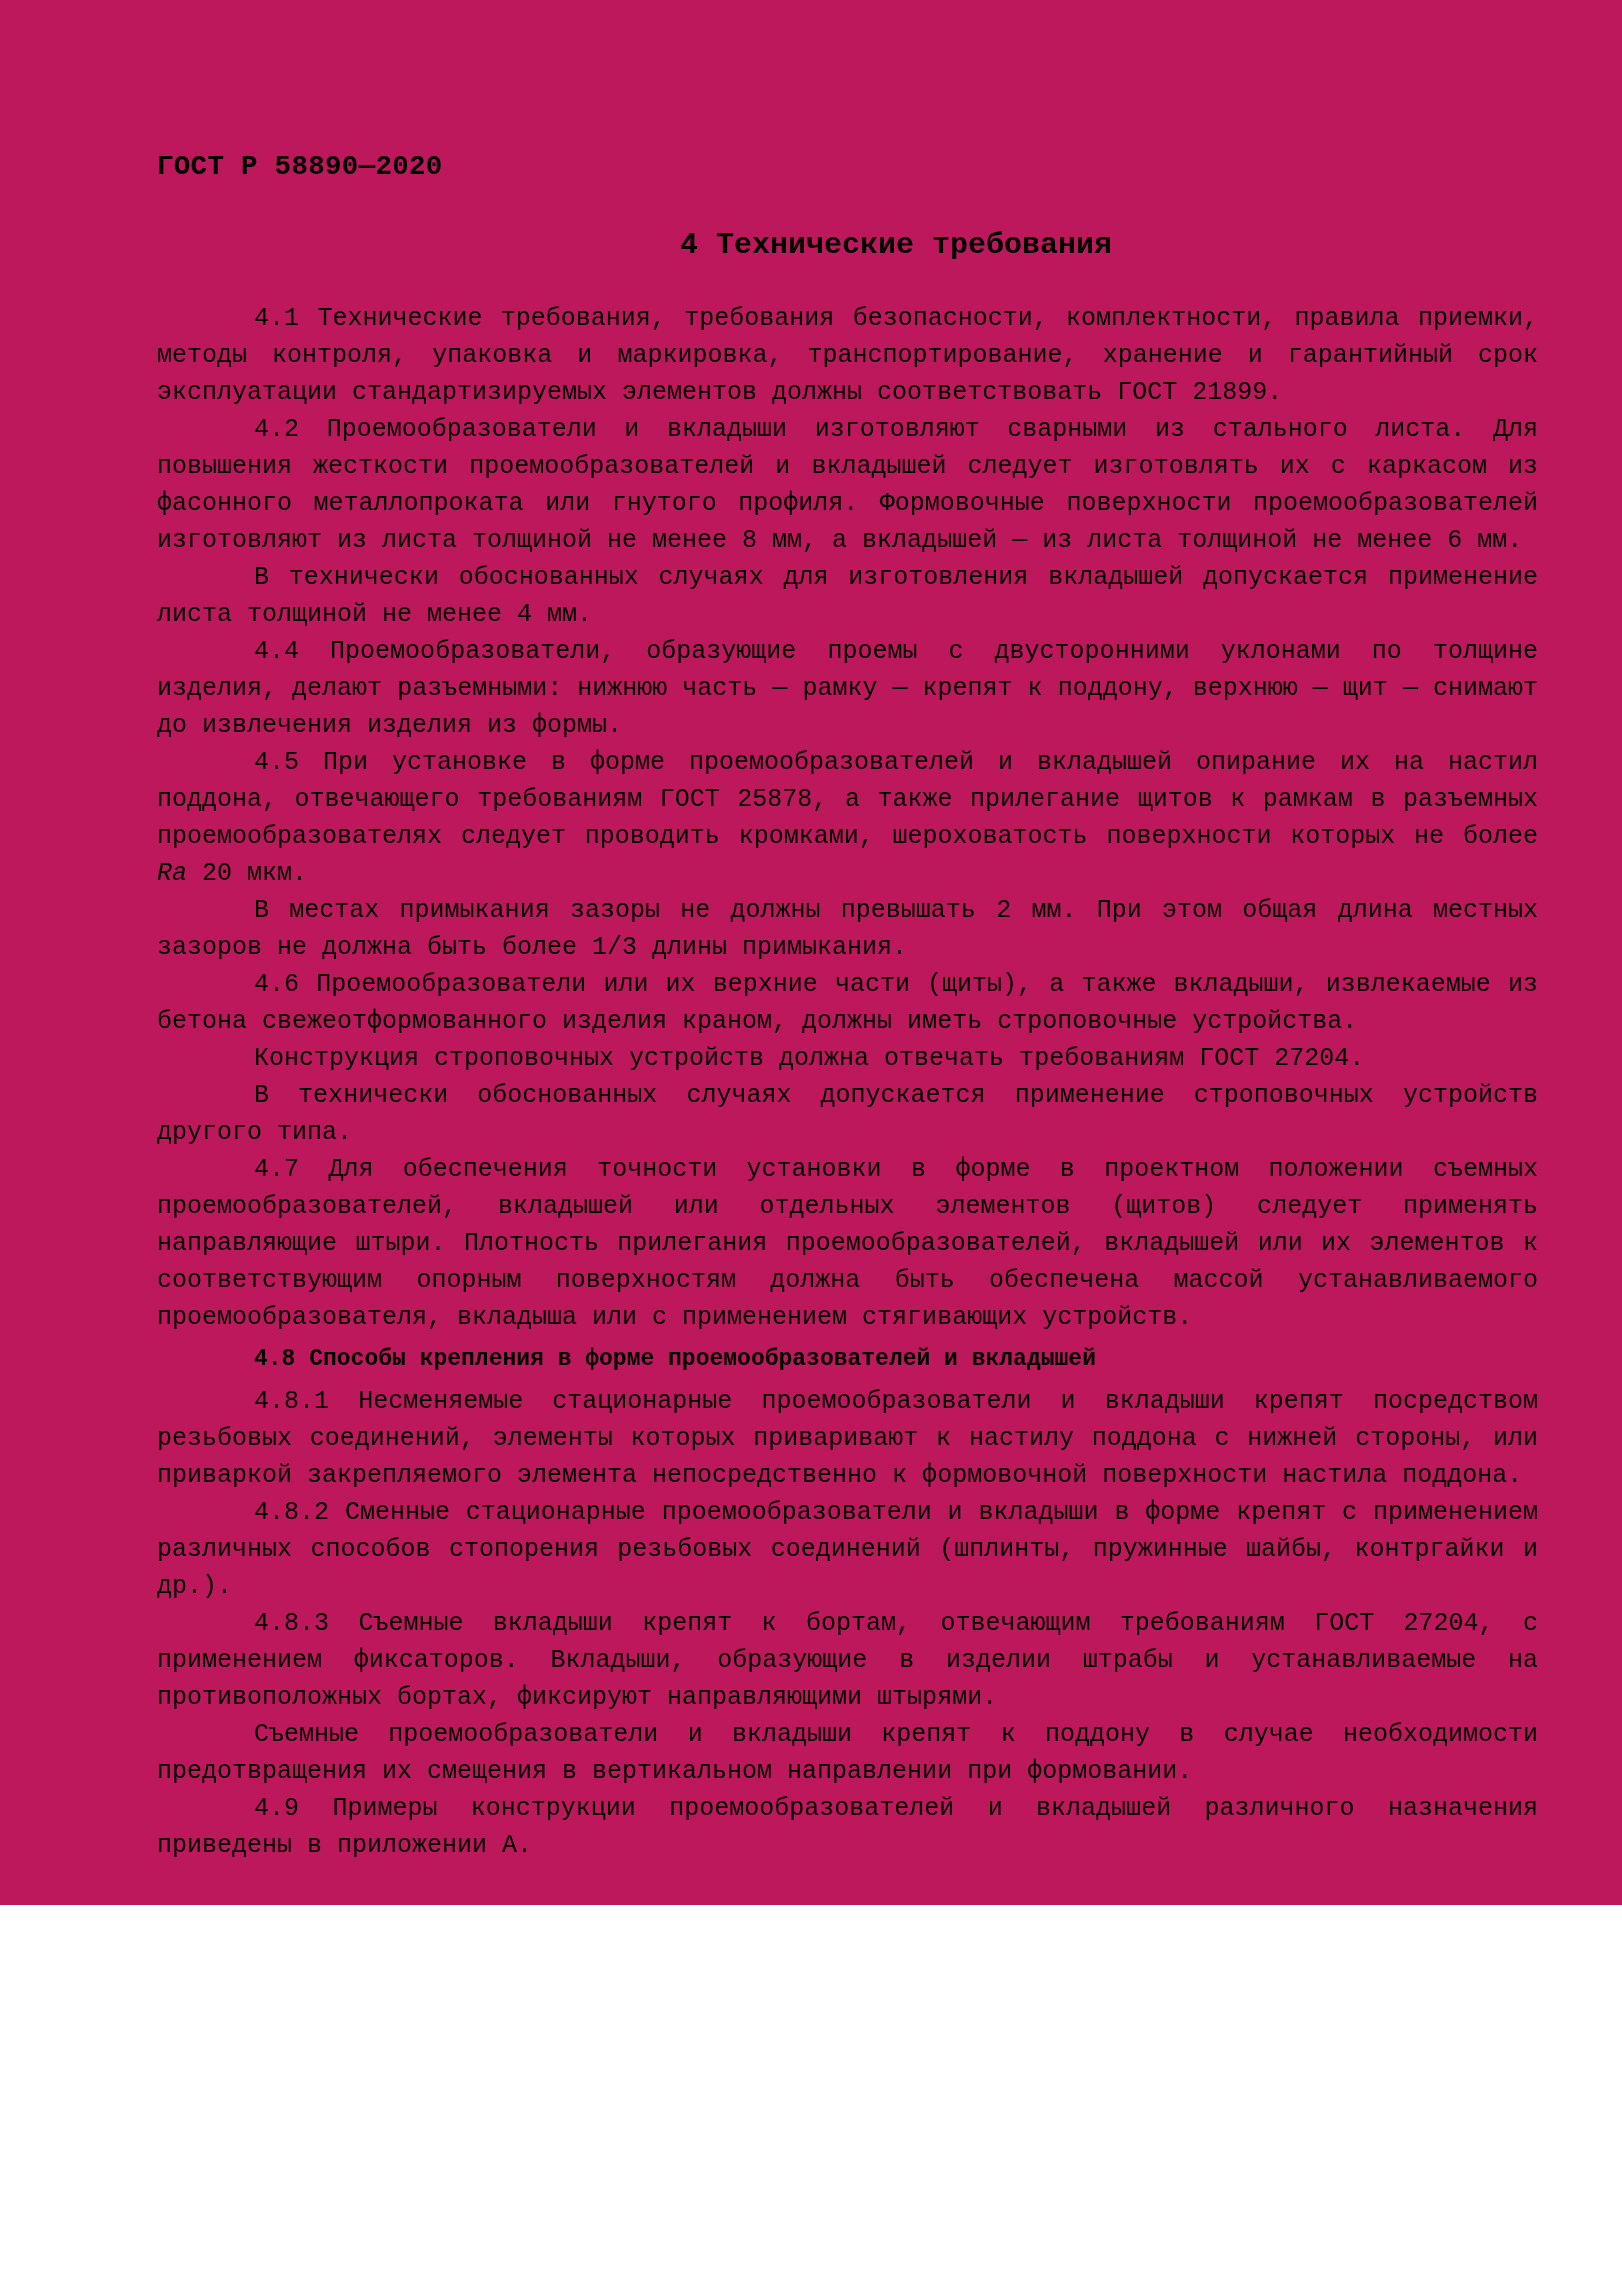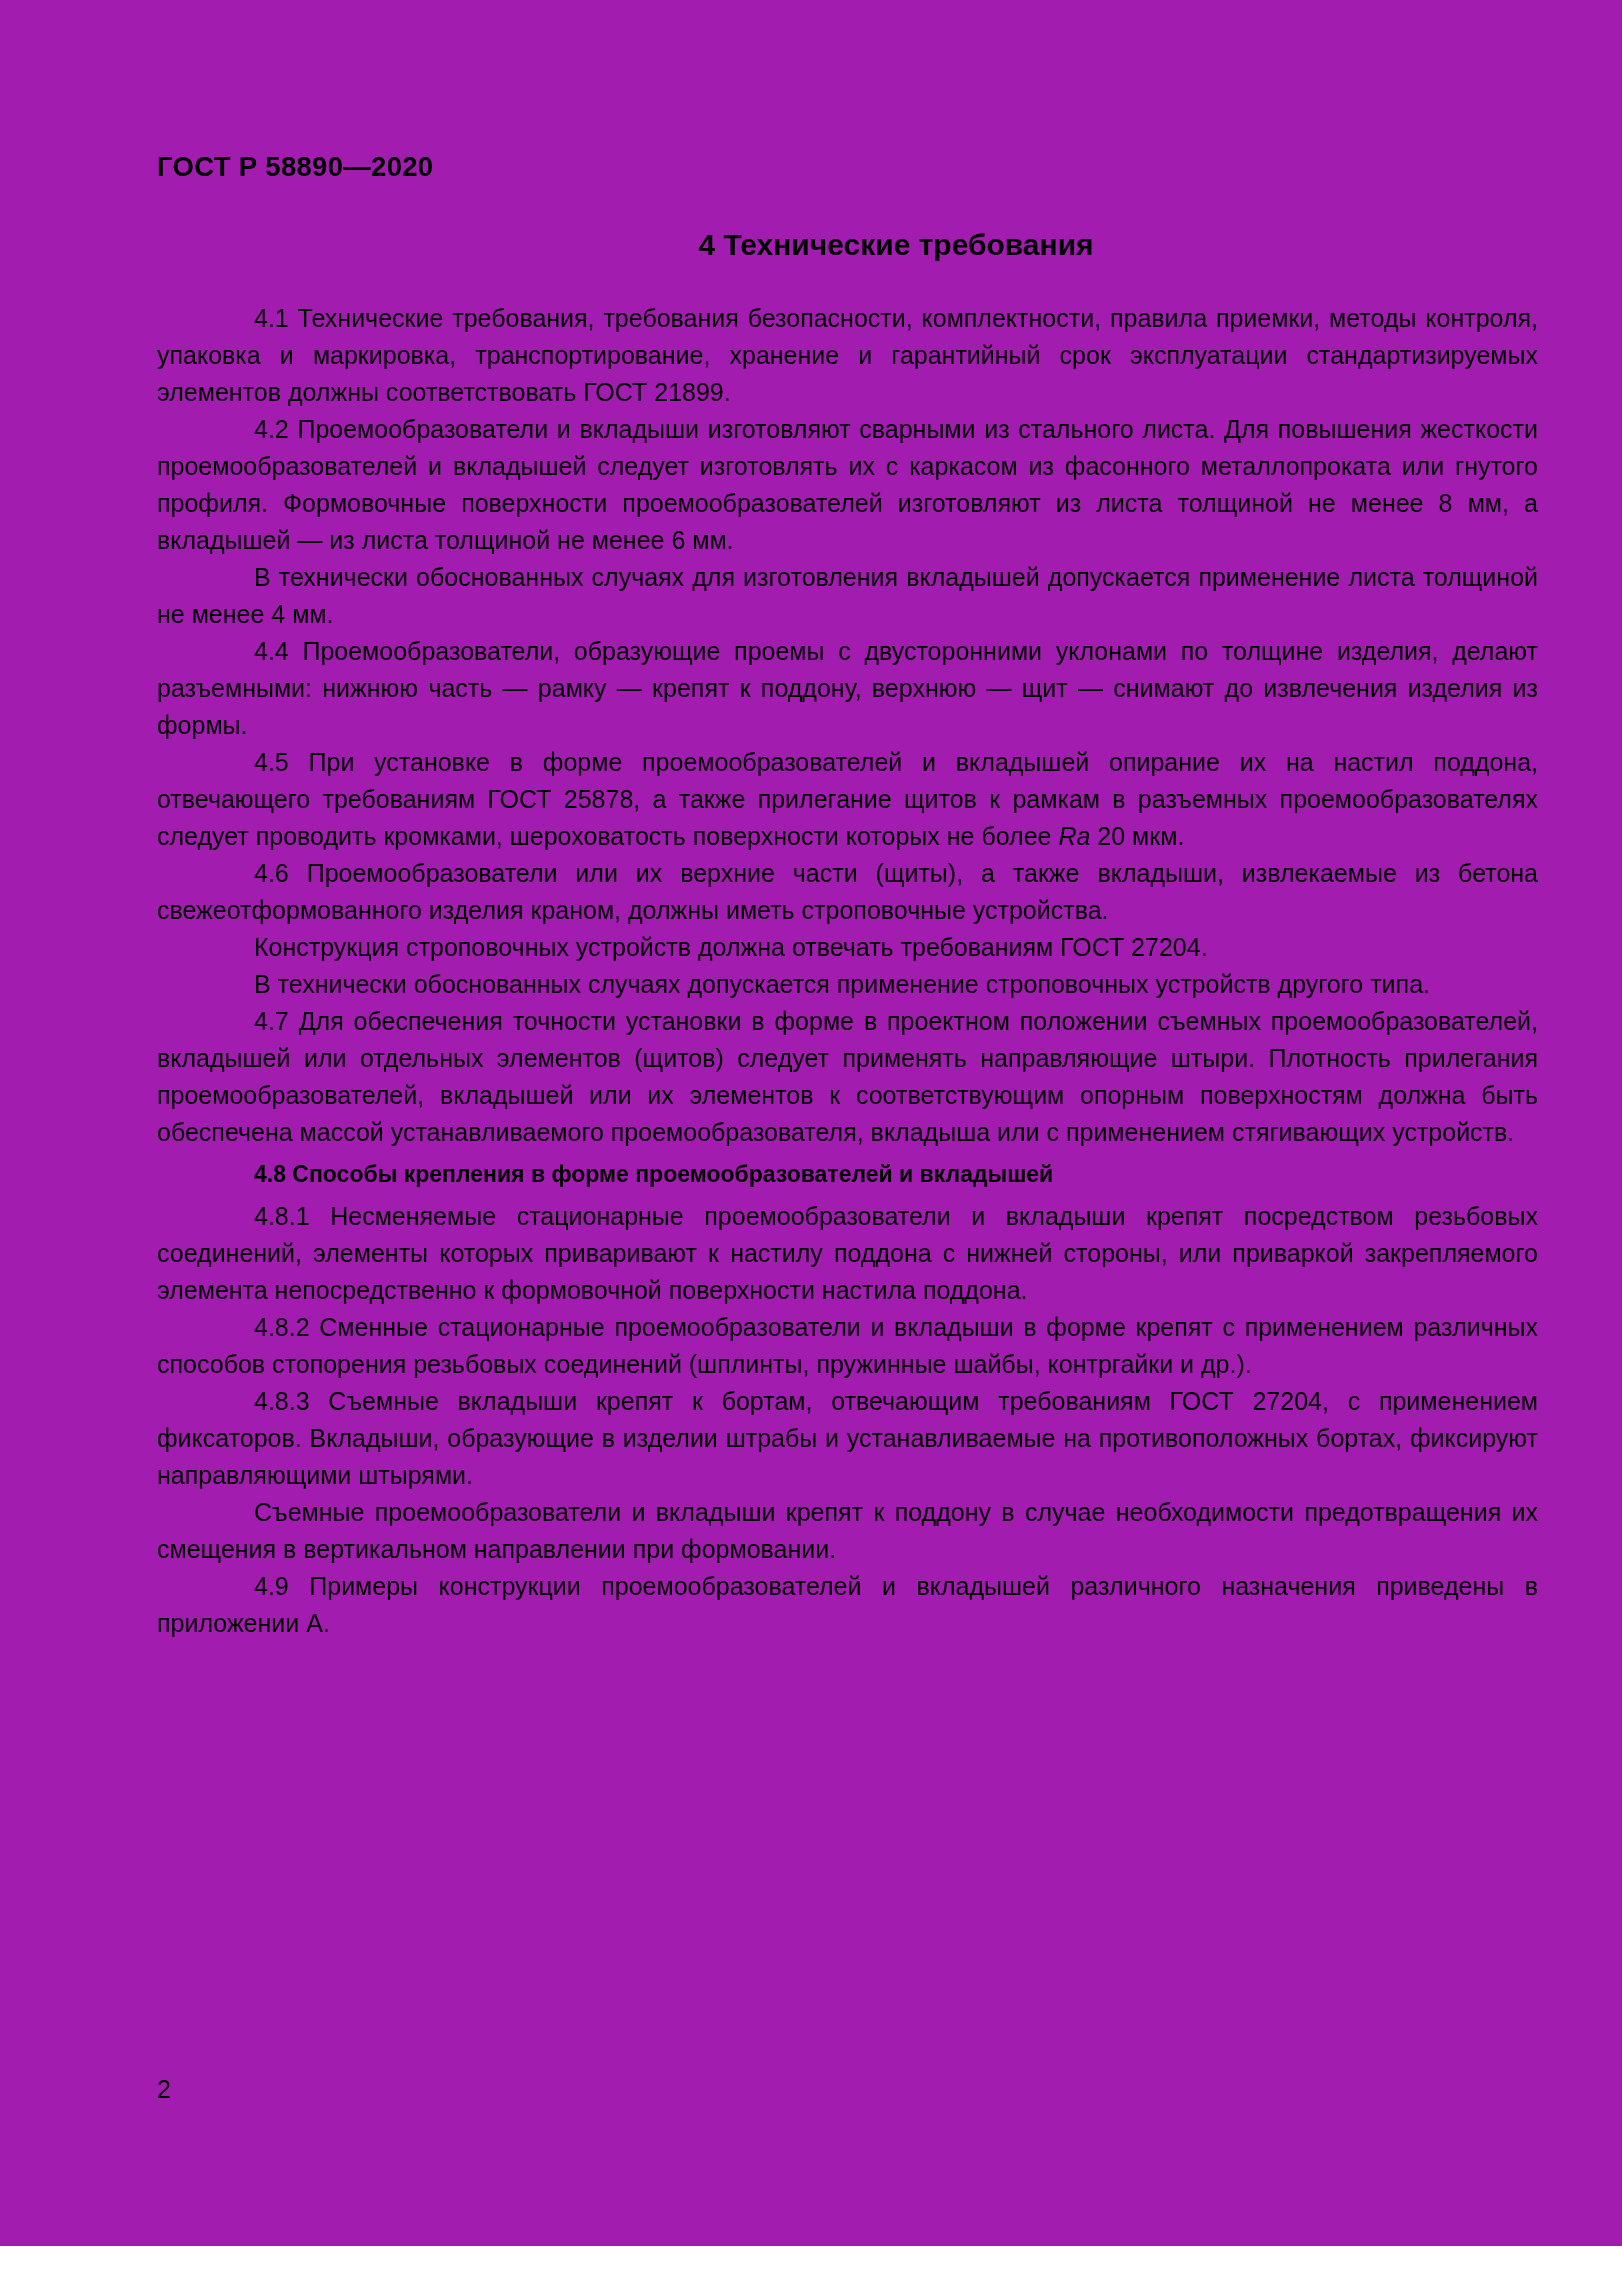--- a/index.html
+++ b/index.html
@@ -3,24 +3,24 @@
 <meta charset="utf-8">
 <style>
   html, body {
     margin: 0;
     padding: 0;
     background: #ffffff;
   }
   .page {
     position: relative;
     width: 1623px;
-    height: 2246px;
-    background: #a21caf;
+    height: 1905px;
+    background: #be185d;
     color: #000000;
-    font-family: Liberation Sans, sans-serif;
+    font-family: Liberation Mono, monospace;
     overflow: hidden;
   }
   .content {
     position: absolute;
     left: 157px;
     top: 151px;
     width: 1381px;
   }
   .doc-header {
     font-size: 27.5px;
@@ -81,20 +81,21 @@
 
     <p class="body">В технически обоснованных случаях для изготовления вкладышей допускается применение листа толщиной не менее 4 мм.</p>
 
 
     <p class="body">4.4 Проемообразователи, образующие проемы с двусторонними уклонами по толщине изделия, делают разъемными: нижнюю часть — рамку — крепят к поддону, верхнюю — щит — снимают до из­влечения изделия из формы.</p>
 
     <p class="body"><span>4.5 При установке в форме проемообразователей и вкладышей опирание их на настил поддона, отвечающего требованиям ГОСТ 25878, а также прилегание щитов к рамкам в разъемных проемообра­зователях следует проводить кромками, шероховатость поверхности которых не более</span>
       <i>Ra</i>
       <span>20 мкм.</span></p>
 
+    <p class="body">В местах примыкания зазоры не должны превышать 2 мм. При этом общая длина местных зазо­ров не должна быть более 1/3 длины примыкания.</p>
 
     <p class="body">4.6 Проемообразователи или их верхние части (щиты), а также вкладыши, извлекаемые из бето­на свежеотформованного изделия краном, должны иметь строповочные устройства.</p>
 
     <p class="body">Конструкция строповочных устройств должна отвечать требованиям ГОСТ 27204.</p>
 
     <p class="body">В технически обоснованных случаях допускается применение строповочных устройств другого типа.</p>
 
     <p class="body">4.7 Для обеспечения точности установки в форме в проектном положении съемных проемообра­зователей, вкладышей или отдельных элементов (щитов) следует применять направляющие штыри. Плотность прилегания проемообразователей, вкладышей или их элементов к соответствующим опор­ным поверхностям должна быть обеспечена массой устанавливаемого проемообразователя, вклады­ша или с применением стягивающих устройств.</p>
 
     <p class="sub-heading">4.8 Способы крепления в форме проемообразователей и вкладышей</p>

